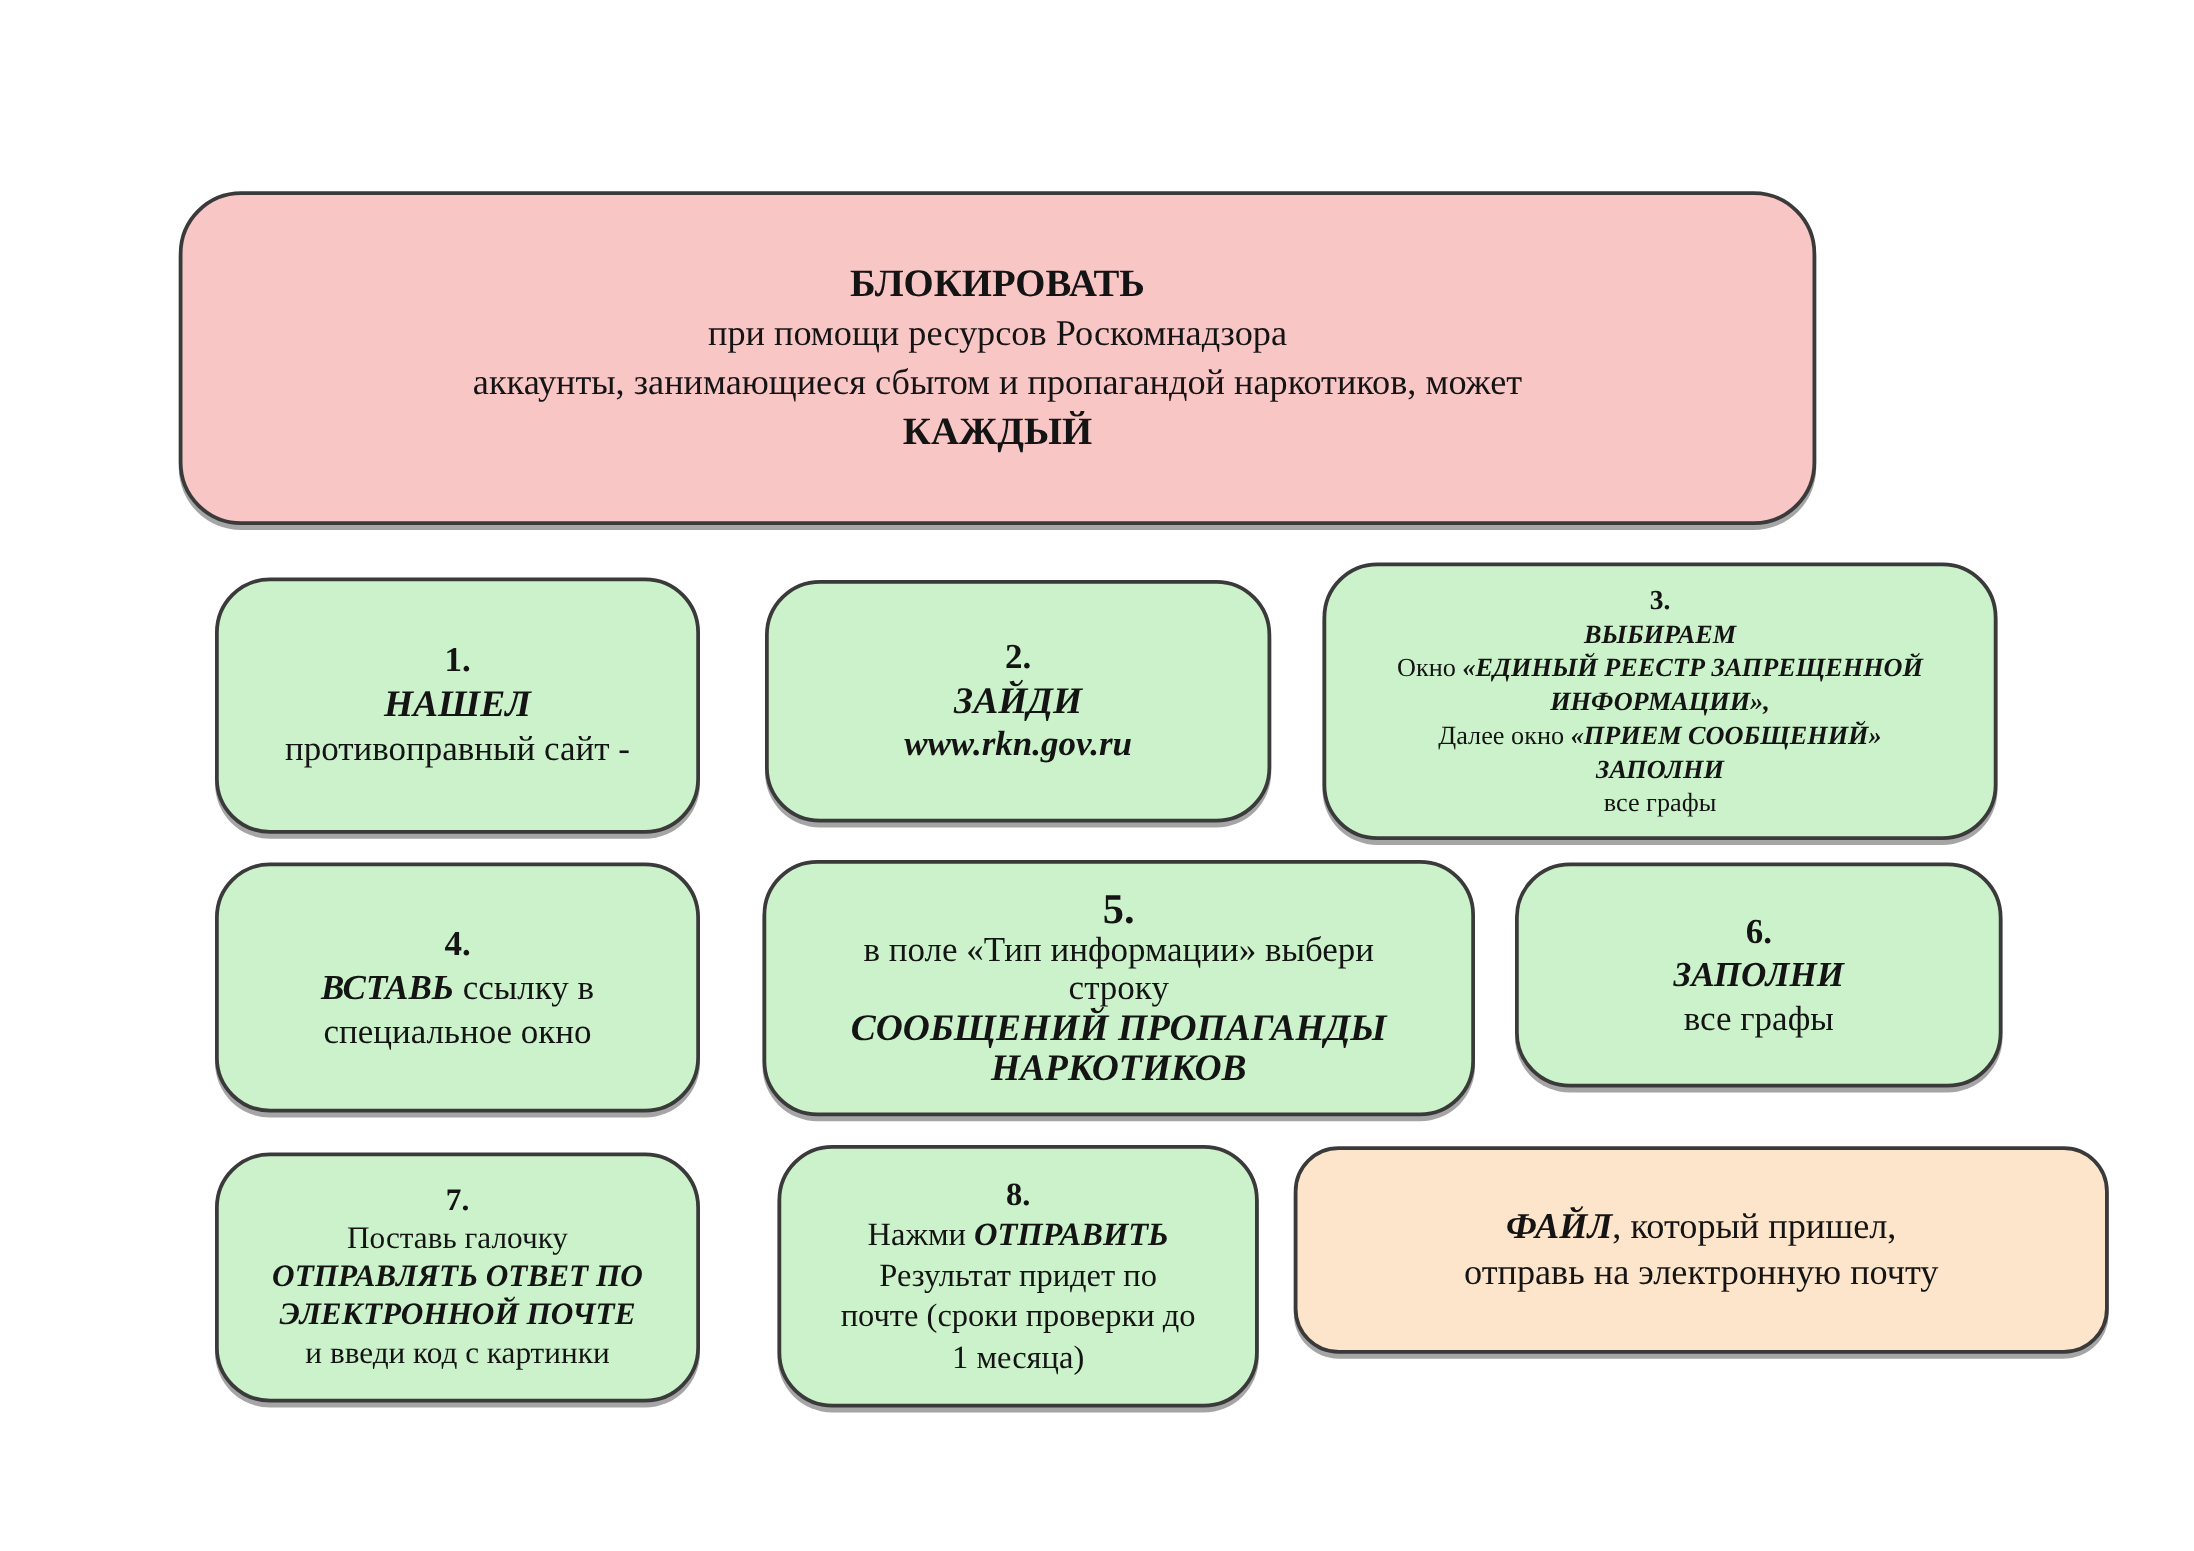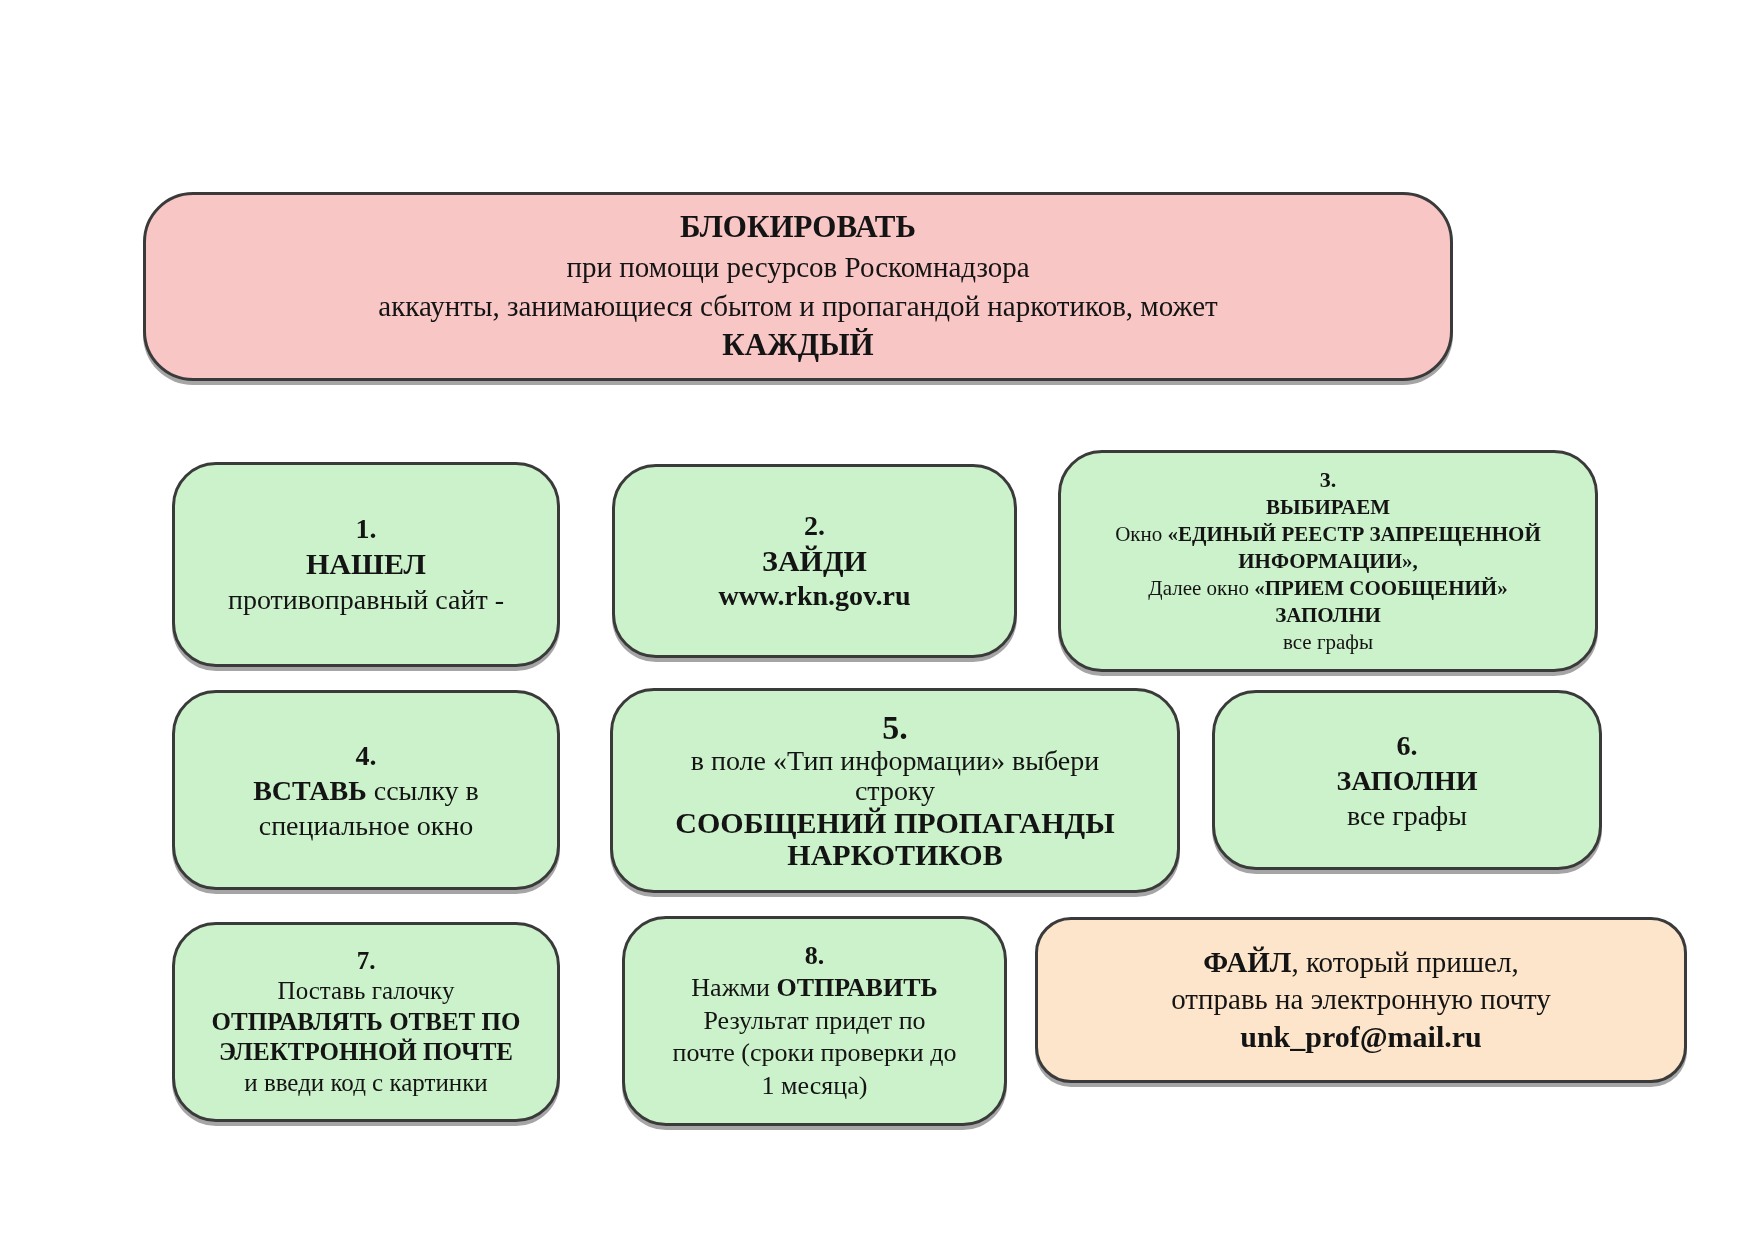--- a/index.html
+++ b/index.html
@@ -24,25 +24,25 @@
     border:3px solid var(--border);
     display:flex;flex-direction:column;
     align-items:center;justify-content:center;
     text-align:center;
     box-shadow:0 4px 0 rgba(55,55,55,0.45);
     padding:10px 24px;
   }
   .header-box{background:var(--header-bg);border-radius:50px;}
   .step-box{background:var(--step-bg);border-radius:44px;}
   .file-box{background:var(--file-bg);border-radius:36px;}
-  .b{font-weight:bold;}
+  .b{font-weight:bold;font-style:italic;}
   .line{display:block;}
 
   
-  #header{left:143px;top:153px;width:1310px;height:189px;font-size:29px;line-height:1.32;margin-top:39px;}
+  #header{left:143px;top:153px;width:1310px;height:267px;font-size:29px;line-height:1.32;}
   #header .t1,#header .t4{font-weight:bold;font-size:31px;}
 
   
   #s1{left:172px;top:462px;width:388px;height:205px;font-size:28px;line-height:1.22;}
   #s1 .title{font-size:30px;}
   #s2{left:612px;top:464px;width:405px;height:194px;font-size:28px;line-height:1.22;padding:10px 8px;}
   #s2 .title{font-size:30px;}
   #s3{left:1058px;top:450px;width:540px;height:222px;font-size:21px;line-height:1.28;padding:10px 28px;}
   #s3 .num{font-size:22px;}
 
@@ -125,16 +125,15 @@
     <span class="line num">8.</span>
     <span class="line"><span>Нажми </span><span class="b">ОТПРАВИТЬ</span></span>
     <span class="line">Результат придет по</span>
     <span class="line">почте (сроки проверки до</span>
     <span class="line">1 месяца)</span>
   </div>
 
   <div class="box file-box" id="filebox">
     <span class="line"><span class="b">ФАЙЛ</span><span>, который пришел,</span></span>
     <span class="line">отправь на электронную почту</span>
-    <span class="line b email">unk_prof@mail.ru</span>
   </div>
 
 </div>
 
 </body></html>

